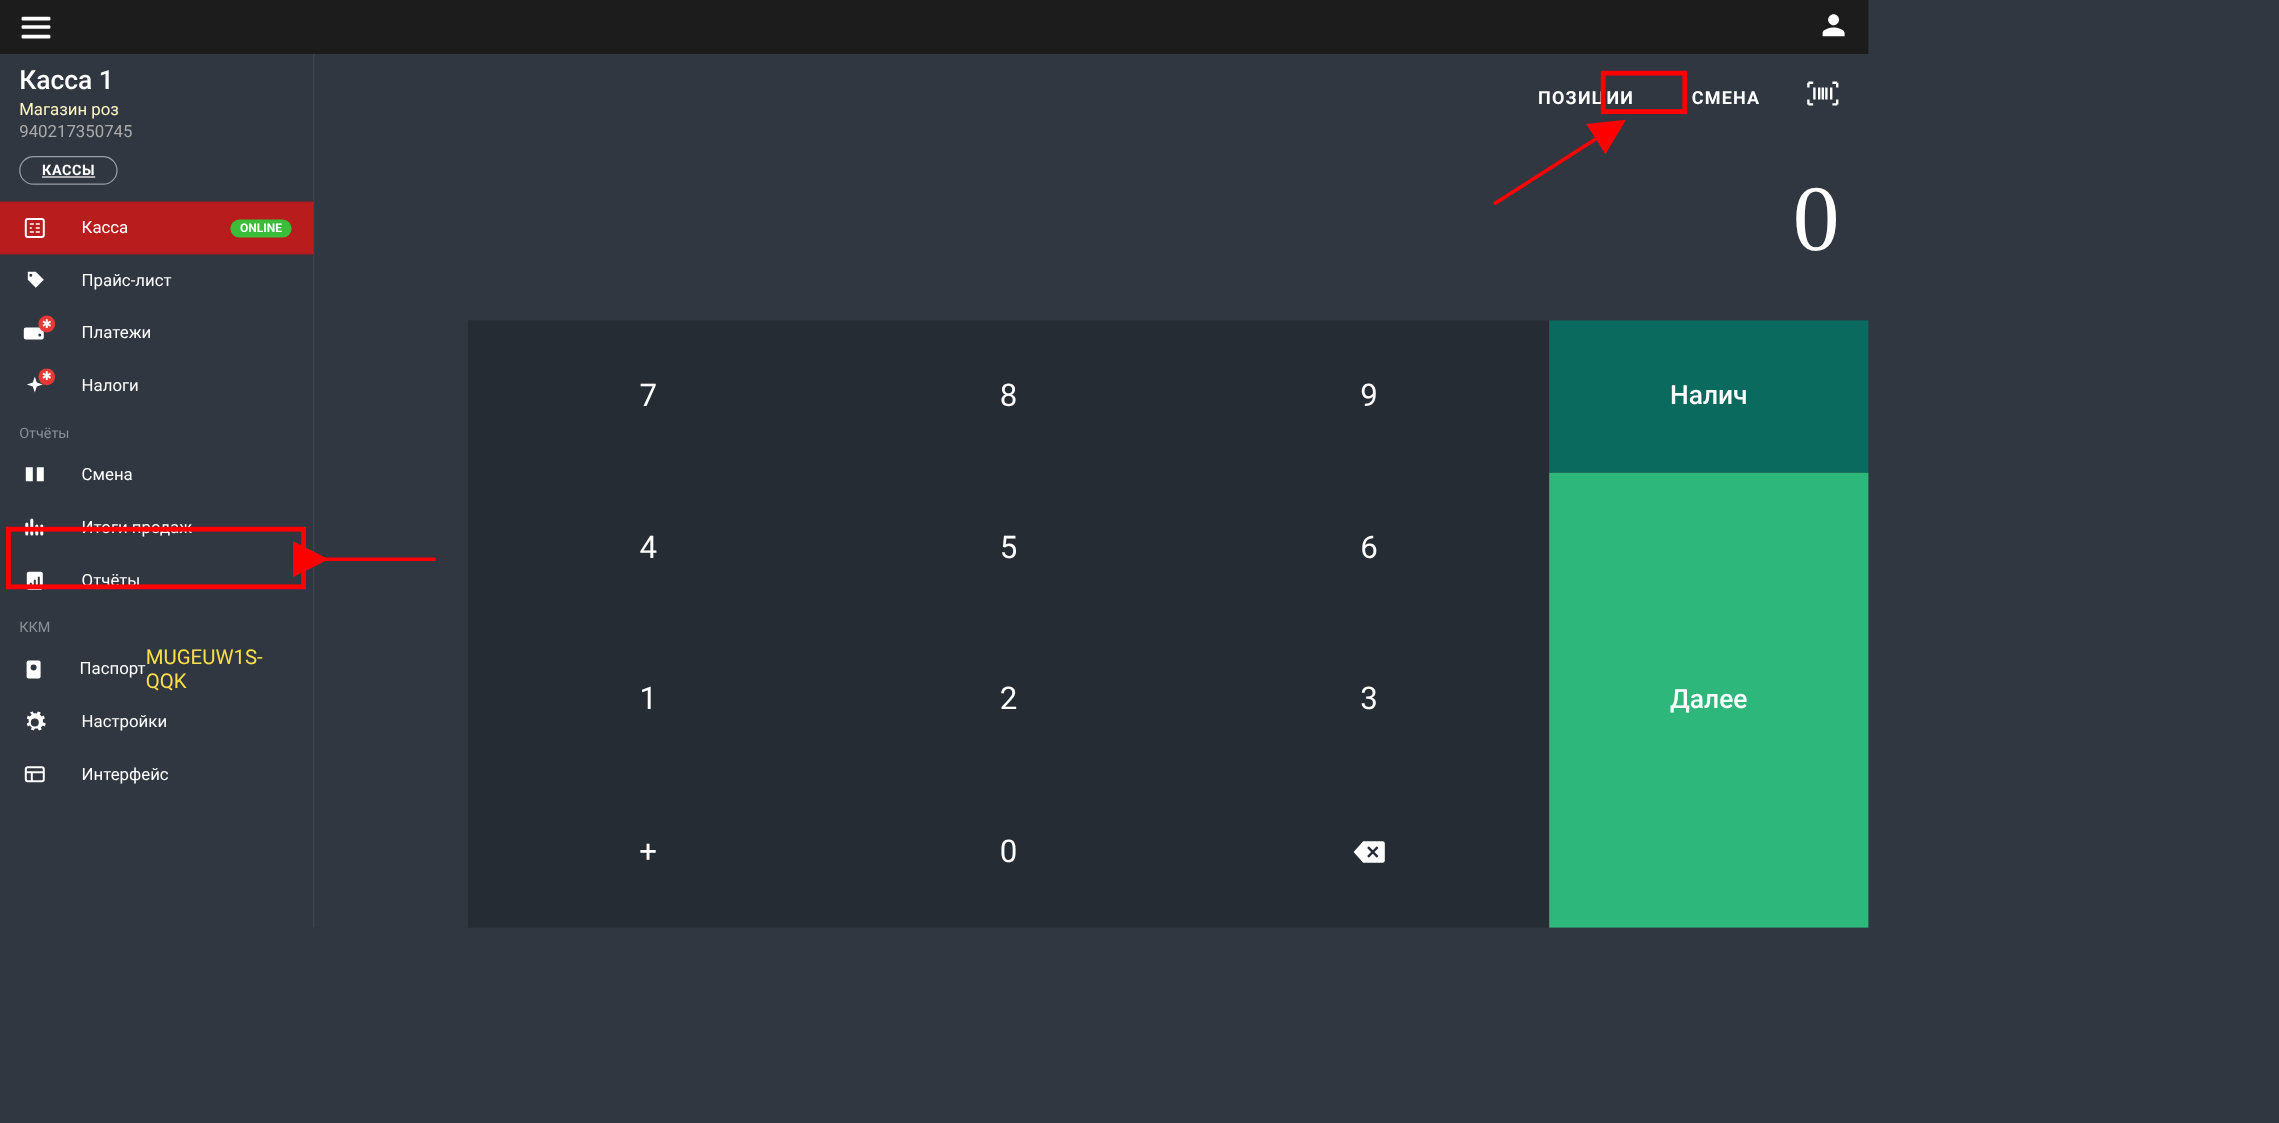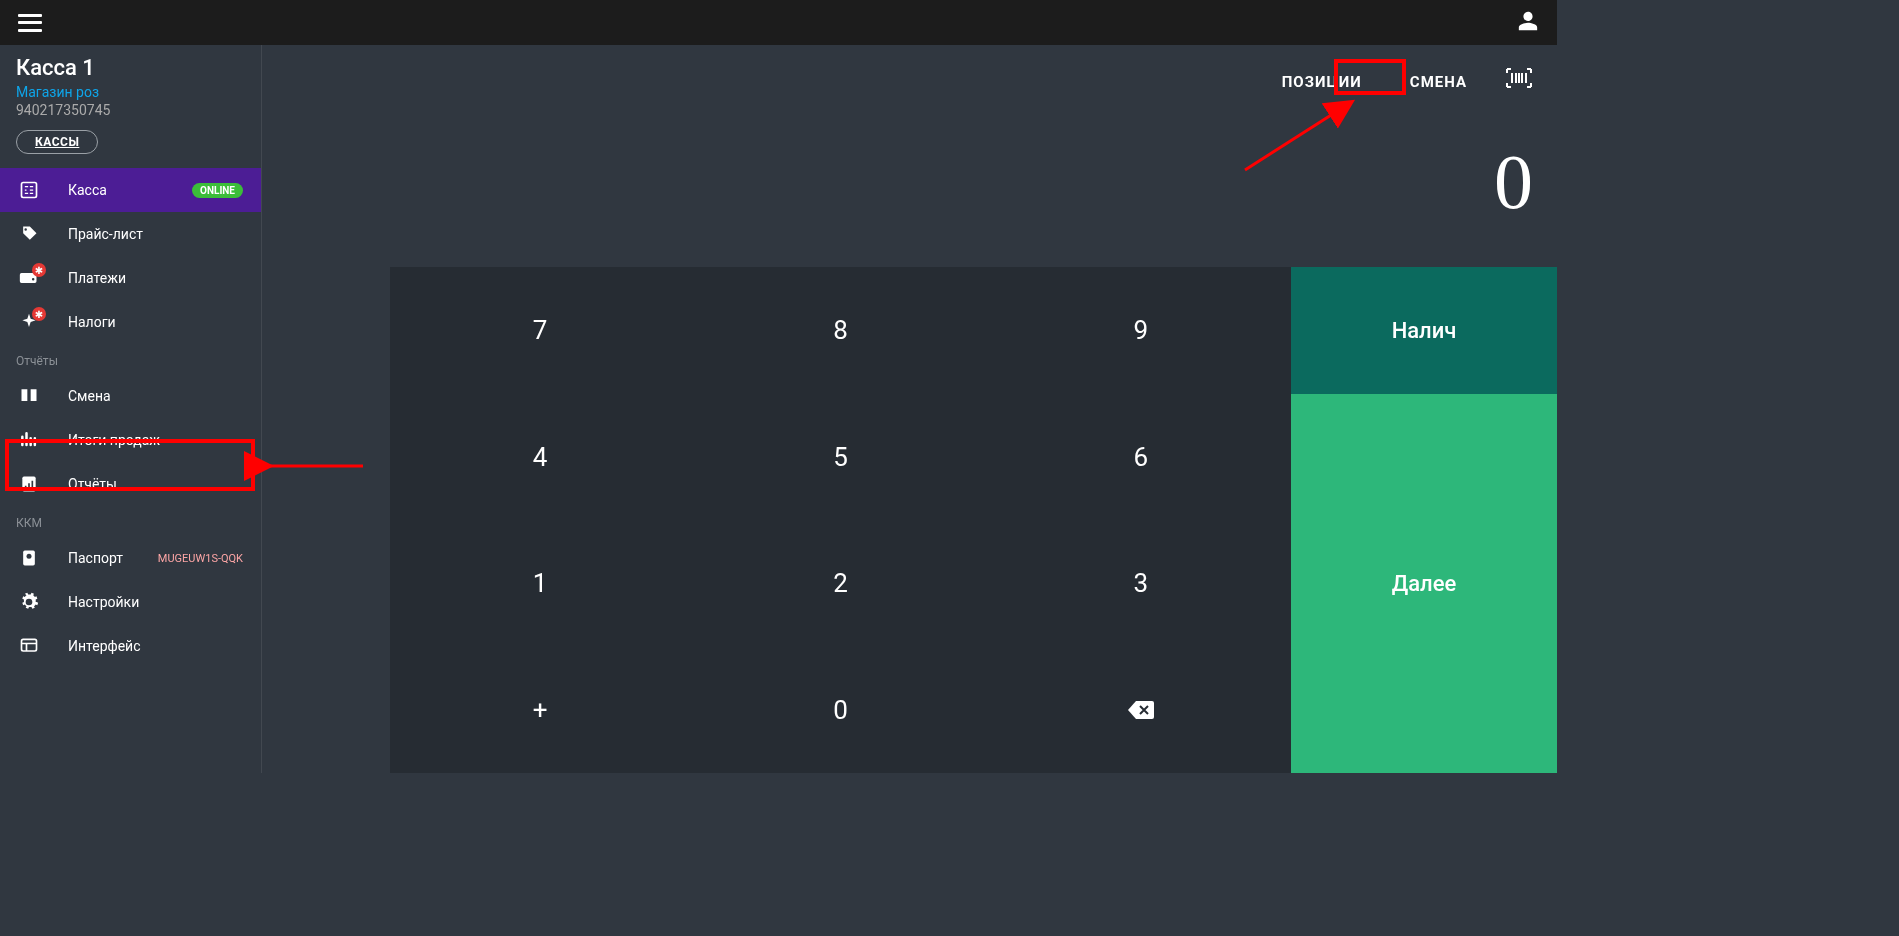--- a/index.html
+++ b/index.html
@@ -8,30 +8,30 @@
   
   .topbar { height:45px; background:#1c1c1c; display:flex; align-items:center; justify-content:space-between; padding:0 18px; }
   .hamburger { width:24px; height:18px; display:flex; flex-direction:column; justify-content:space-between; cursor:pointer; }
   .hamburger span { height:3px; background:#fff; border-radius:1px; }
   .profile-ico svg { fill:#fff; }
   
   .body { display:flex; height:calc(100% - 45px); }
   .sidebar { width:262px; border-right:1px solid #424850; display:flex; flex-direction:column; padding-top:10px; }
   .sb-head { padding:0 16px 14px 16px; }
   .sb-title { font-size:22px; font-weight:500; color:#fff; margin-bottom:4px; }
-  .sb-sub  { font-size:14px; color:#0ea5e9; margin-bottom:2px; }
+  .sb-sub  { font-size:14px; color:#fef9c3; margin-bottom:2px; }
   .sb-id   { font-size:14px; color:#aaa; margin-bottom:12px; }
   .pill    { display:inline-block; border:1px solid #9aa0a6; border-radius:14px; padding:4px 18px; font-size:12px; font-weight:700; letter-spacing:0.5px; color:#fff; cursor:pointer;text-decoration:underline; }
   .nav-item { height:44px; display:flex; align-items:center; padding:0 18px; font-size:14px; color:#fff; cursor:pointer; position:relative; }
   .nav-item .ico { width:22px; height:22px; margin-right:28px; display:flex; align-items:center; justify-content:center; position:relative; }
-  .nav-item.active { background:#4c1d95; }
+  .nav-item.active { background:#b91c1c; }
   .badge-online { background:#3bbd39; color:#fff; font-size:10px; font-weight:700; border-radius:10px; padding:2px 8px; margin-left:auto; }
   .star-dot { position:absolute; top:-4px; right:-6px; width:14px; height:14px; background:#e53935; border-radius:50%; display:flex; align-items:center; justify-content:center; font-size:10px; color:#fff; }
   .section-label { font-size:12px; color:#8b9096; padding:10px 16px 6px 16px; }
-  .nav-right { margin-left:auto; color:#fca5a5; font-size:11px; }
+  .nav-right { margin-left:auto; color:#fde047; font-size:17px; }
   
   .main { flex:1; display:flex; flex-direction:column; padding:0 0 0 128px; }
   .tabs { display:flex; justify-content:flex-end; padding:22px 24px 0 0; gap:28px; }
   .tab { font-size:15px; font-weight:700; letter-spacing:1px; color:#fff; cursor:pointer; padding:6px 10px; }
   .barcode-ico { width:28px; height:22px; cursor:pointer; }
   .amount-row { display:flex; justify-content:flex-end; padding:40px 24px 40px 0; }
   .amount { font-family:Georgia,serif; font-size:78px; color:#fff; }
   .keypad-wrap { flex:1; display:flex; }
   .keypad { flex:1; display:grid; grid-template-columns:repeat(3,1fr); grid-template-rows:repeat(4,1fr); background:#262c33; }
   .key { display:flex; align-items:center; justify-content:center; font-size:26px; color:#fff; cursor:pointer; }

